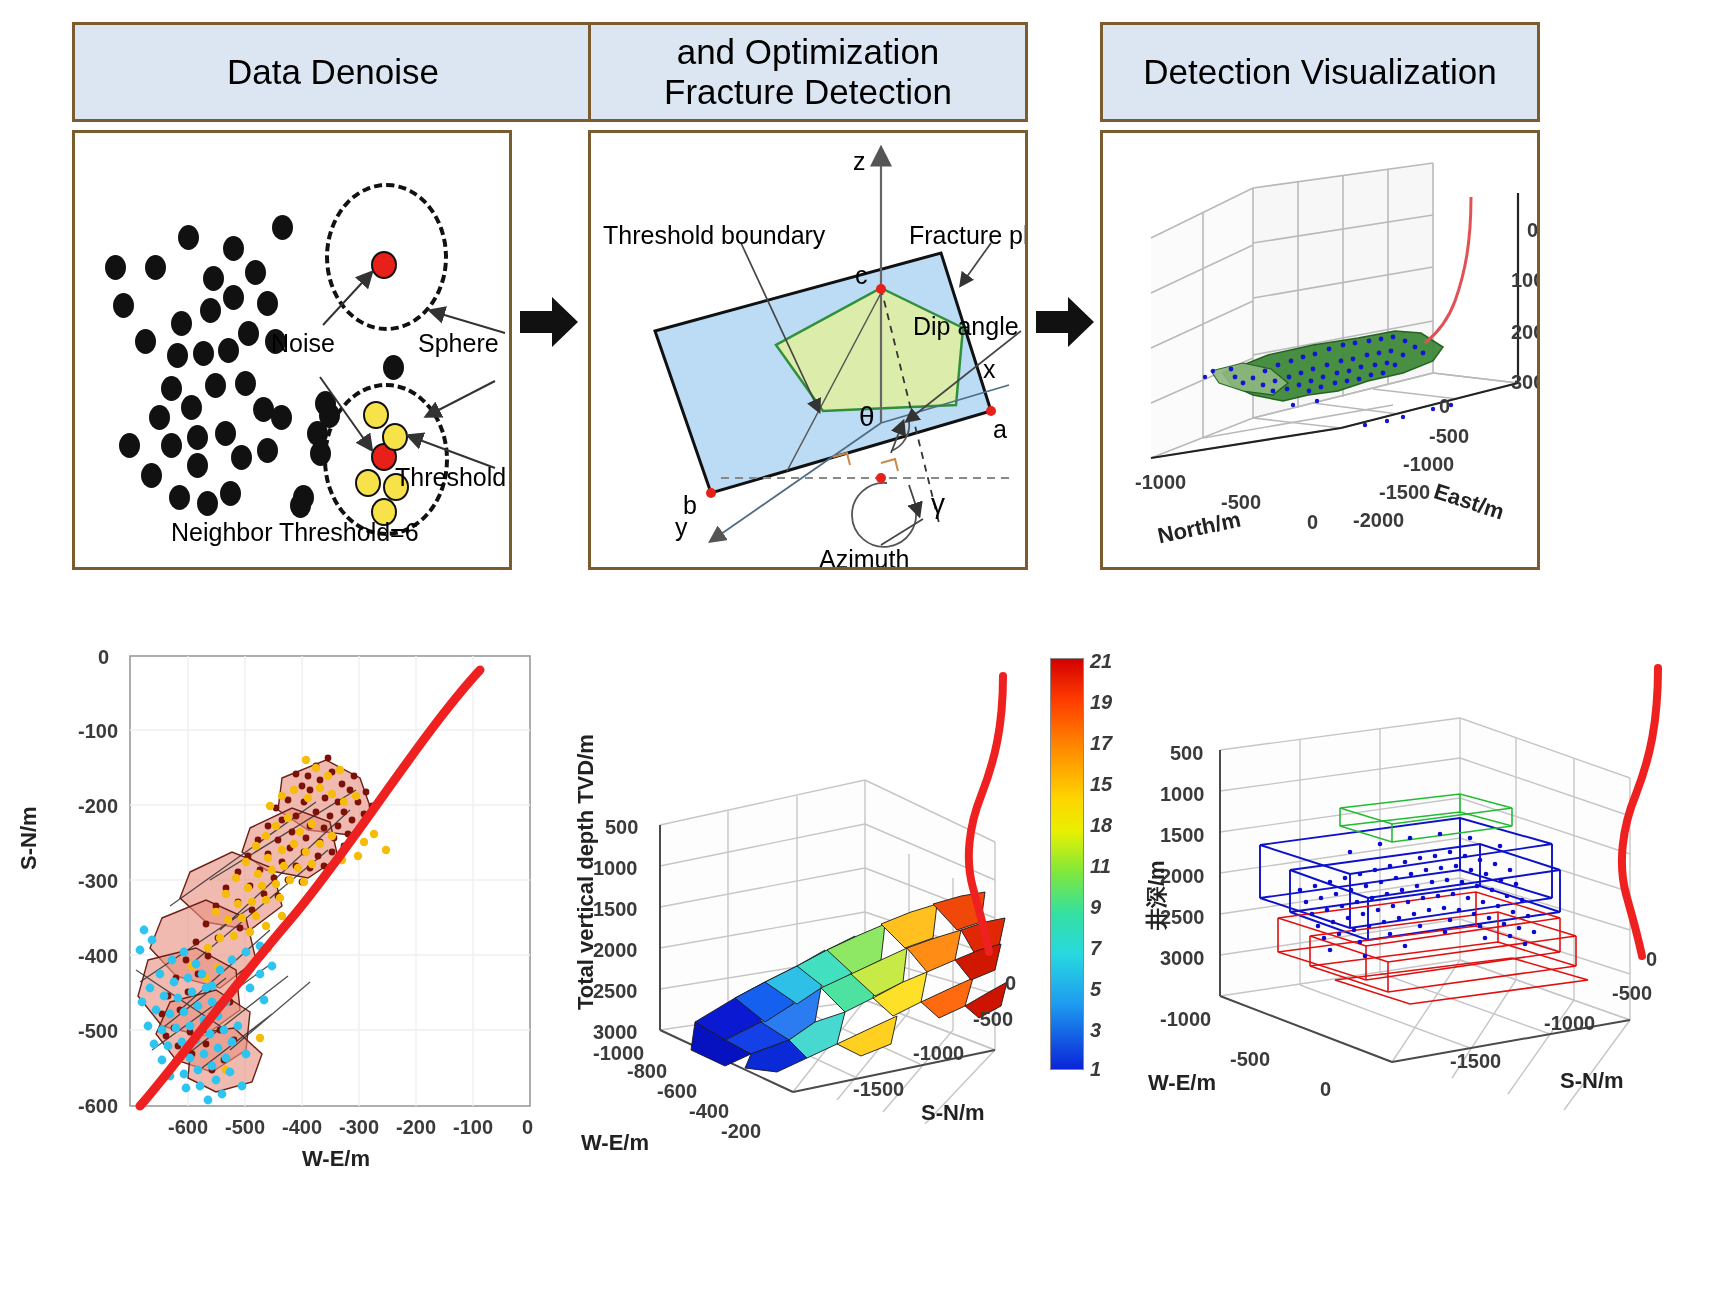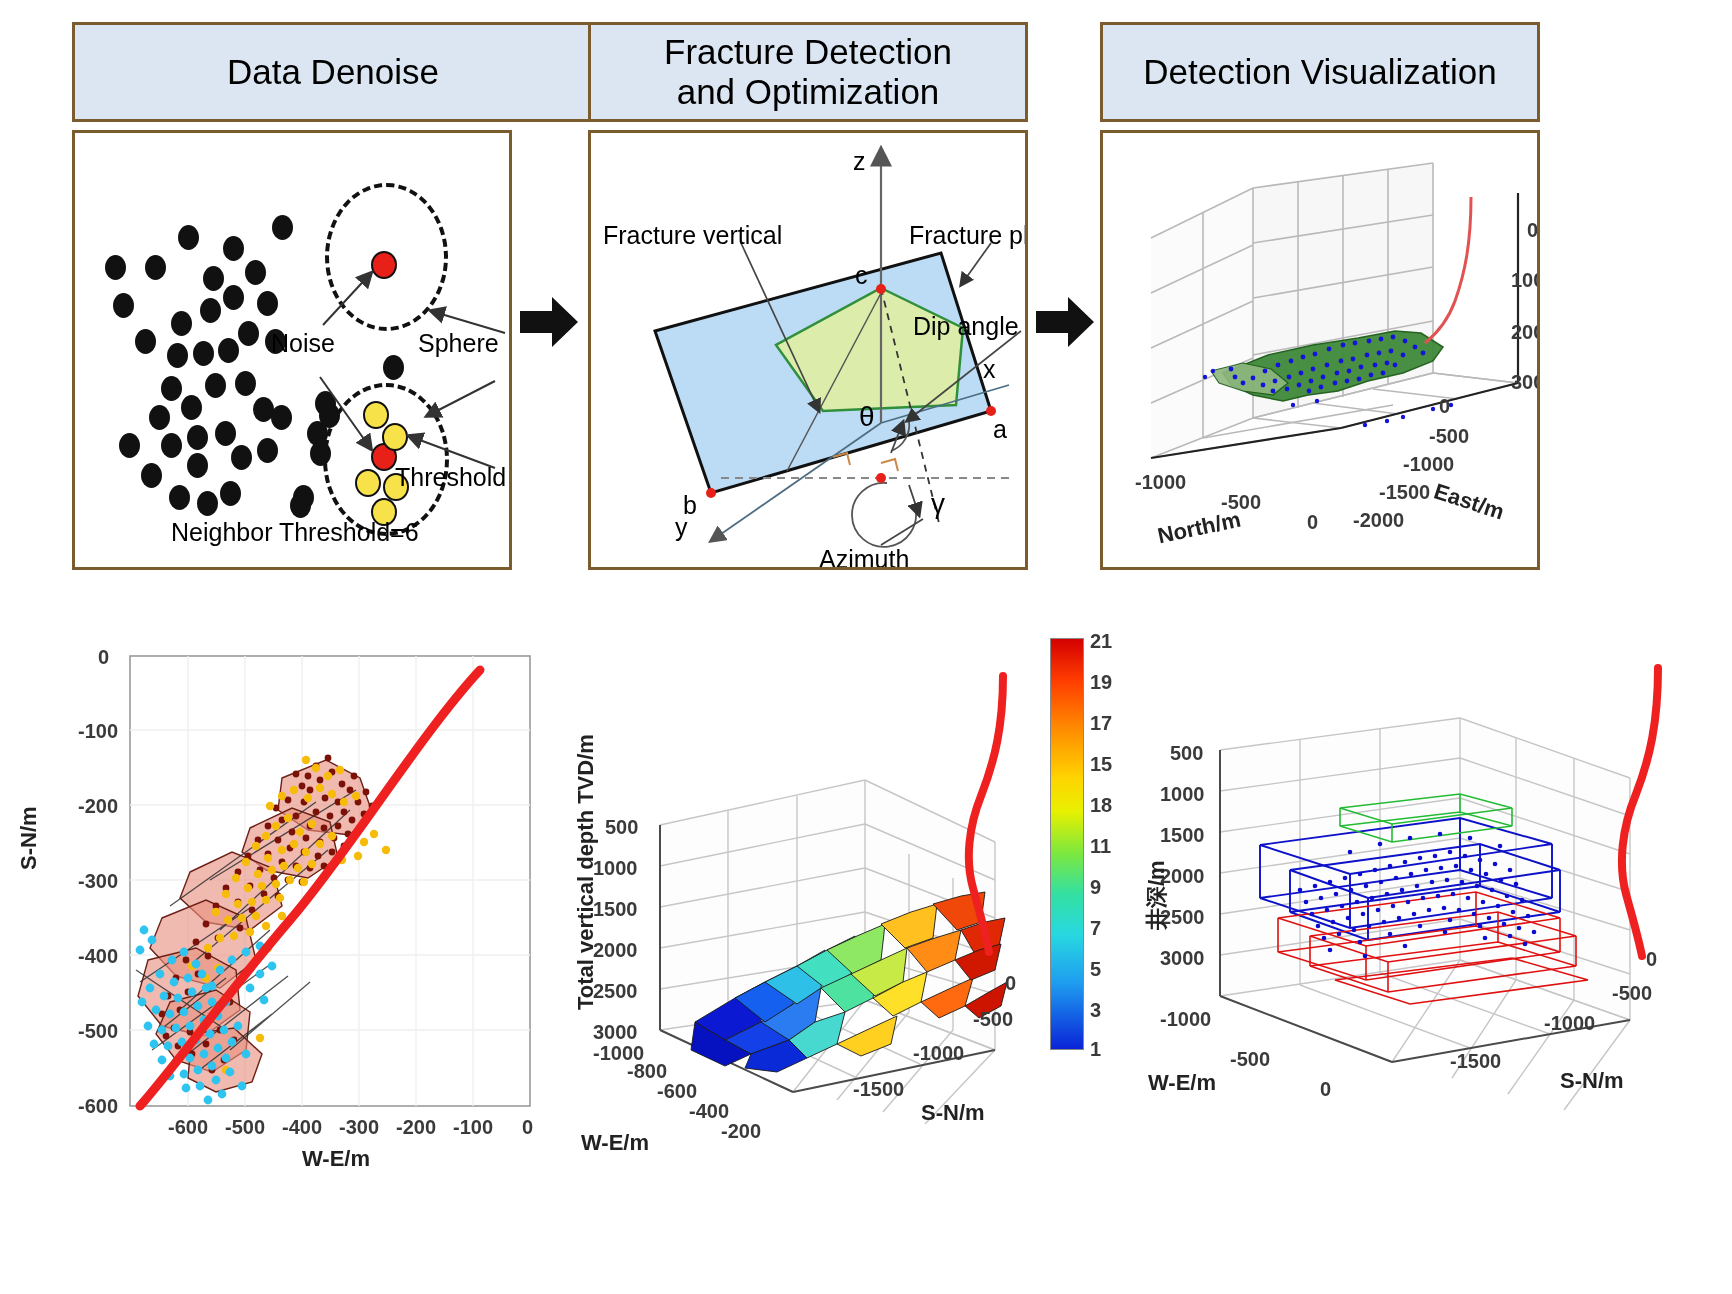--- a/index.html
+++ b/index.html
@@ -106,22 +106,22 @@
   <div class="lbl" style="left:330px;top:196px;margin-left:13px;">Sphere</div>
   <div class="lbl" style="left:320px;top:330px;">Threshold</div>
   <div class="lbl" style="left:96px;top:385px;">Neighbor Threshold=6</div>
 </div>
 
 <svg class="arrow" style="left:520px;top:295px;" width="60" height="55">
   <path d="M0,16 L32,16 L32,2 L58,27 L32,52 L32,38 L0,38 z" fill="#111"></path>
 </svg>
 
 <div class="panel-head" style="left:588px;top:22px;width:440px;height:100px;flex-direction:column;">
+  <span>and Optimization</span>
   <span>Fracture Detection</span>
-  <span>and Optimization</span>
 </div>
 
 <div class="panel-body" style="left:588px;top:130px;width:440px;height:440px;">
   <svg width="440" height="440" style="position:absolute;left:0;top:0;">
     <defs>
       <marker id="ah2" markerWidth="9" markerHeight="9" refX="7" refY="4.5" orient="auto">
         <path d="M0,0 L9,4.5 L0,9 z" fill="#333"></path>
       </marker>
       <marker id="ahz" markerWidth="10" markerHeight="10" refX="8" refY="5" orient="auto">
         <path d="M0,0 L10,5 L0,10 z" fill="#555"></path>
@@ -167,21 +167,21 @@
   <div class="lbl" style="left:392px;top:222px;">x</div>
   <div class="lbl" style="left:84px;top:380px;">y</div>
 
   <div class="lbl" style="left:264px;top:128px;">c</div>
   <div class="lbl" style="left:402px;top:282px;">a</div>
   <div class="lbl" style="left:92px;top:358px;">b</div>
 
   <div class="lbl" style="left:268px;top:268px;font-size:28px;">θ</div>
   <div class="lbl" style="left:340px;top:355px;font-size:28px;">γ</div>
 
-  <div class="lbl" style="left:12px;top:88px;">Fracture  vertical</div>
+  <div class="lbl" style="left:12px;top:88px;">Threshold  boundary</div>
   <div class="lbl" style="left:318px;top:88px;">Fracture plane</div>
   <div class="lbl" style="left:322px;top:158px;margin-top:21px;">Dip angle</div>
   <div class="lbl" style="left:228px;top:412px;">Azimuth</div>
 </div>
 
 <svg class="arrow" style="left:1036px;top:295px;" width="60" height="55">
   <path d="M0,16 L32,16 L32,2 L58,27 L32,52 L32,38 L0,38 z" fill="#111"></path>
 </svg>
 
 <div class="panel-head" style="left:1100px;top:22px;width:440px;height:100px;">
@@ -632,21 +632,21 @@
   <div class="tick" style="left:156px;top:490px;">-200</div>
   <div class="axname" style="left:16px;top:500px;">W-E/m</div>
 
   <div class="tick" style="left:440px;top:342px;">0</div>
   <div class="tick" style="left:408px;top:378px;">-500</div>
   <div class="tick" style="left:348px;top:412px;">-1000</div>
   <div class="tick" style="left:288px;top:448px;">-1500</div>
   <div class="axname" style="left:356px;top:470px;">S-N/m</div>
 </div>
 
-<div class="bottom-fig" style="left:1040px;top:620px;width:130px;height:480px;">
+<div class="bottom-fig" style="left:1040px;top:640px;width:130px;height:480px;font-style:italic;">
   <div style="position:absolute;left:10px;top:18px;width:32px;height:410px;border:1px solid #888;
        background:linear-gradient(to bottom,#d40000 0%,#ff3c00 10%,#ff8c00 22%,#ffd400 34%,#e8f000 42%,#7fe83c 52%,#34e0a0 62%,#28d8e0 72%,#1e9cf0 84%,#0a24d8 100%);"></div>
   <div class="tick" style="left:50px;top:10px;">21</div>
   <div class="tick" style="left:50px;top:51px;">19</div>
   <div class="tick" style="left:50px;top:92px;">17</div>
   <div class="tick" style="left:50px;top:133px;">15</div>
   <div class="tick" style="left:50px;top:174px;">18</div>
   <div class="tick" style="left:50px;top:215px;">11</div>
   <div class="tick" style="left:50px;top:256px;">9</div>
   <div class="tick" style="left:50px;top:297px;">7</div>

